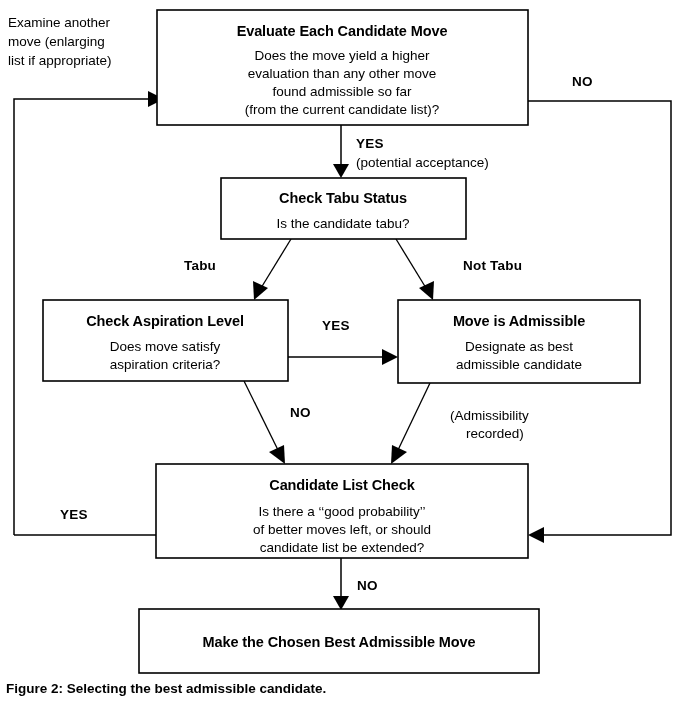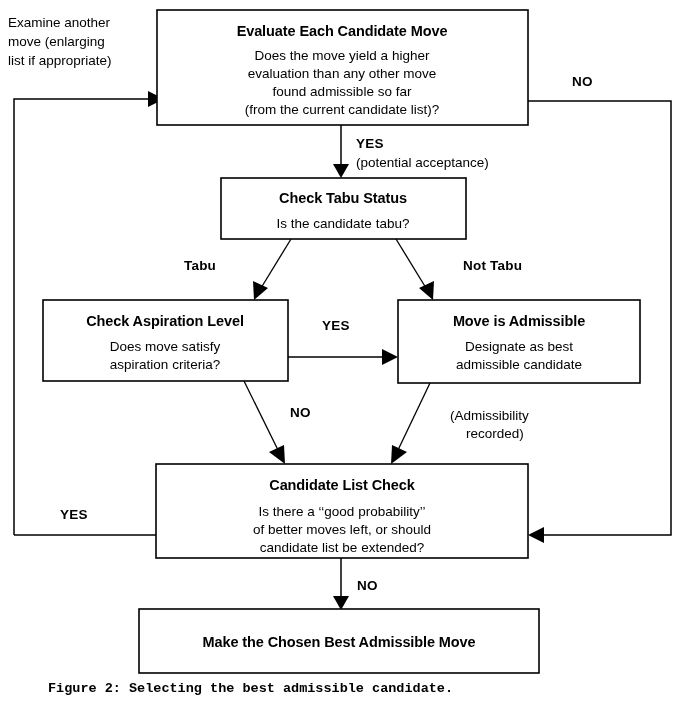--- a/index.html
+++ b/index.html
@@ -69,26 +69,25 @@
   }
   .side-note {
     font-family: "Liberation Sans", sans-serif;
     font-weight: normal;
     font-size: 13.5px;
   }
   .caption {
     position: absolute;
     left: 6px;
     top: 681px;
-    font-family: Liberation Mono, monospace;
+    font-family: Liberation Sans, sans-serif;
     font-size: 13.5px;
     font-weight: 600;
     color: #000000;
     white-space: nowrap;
-    margin-left: 42px;
   }
 </style>
 </head>
 <body>
 
 <svg id="flow" viewBox="0 0 687 705">
 
   <g>
     <path class="conn" d="M14 535 L14 99 L148 99"></path>
     <polygon class="arrowhead" points="148,91 164,99 148,107"></polygon>

